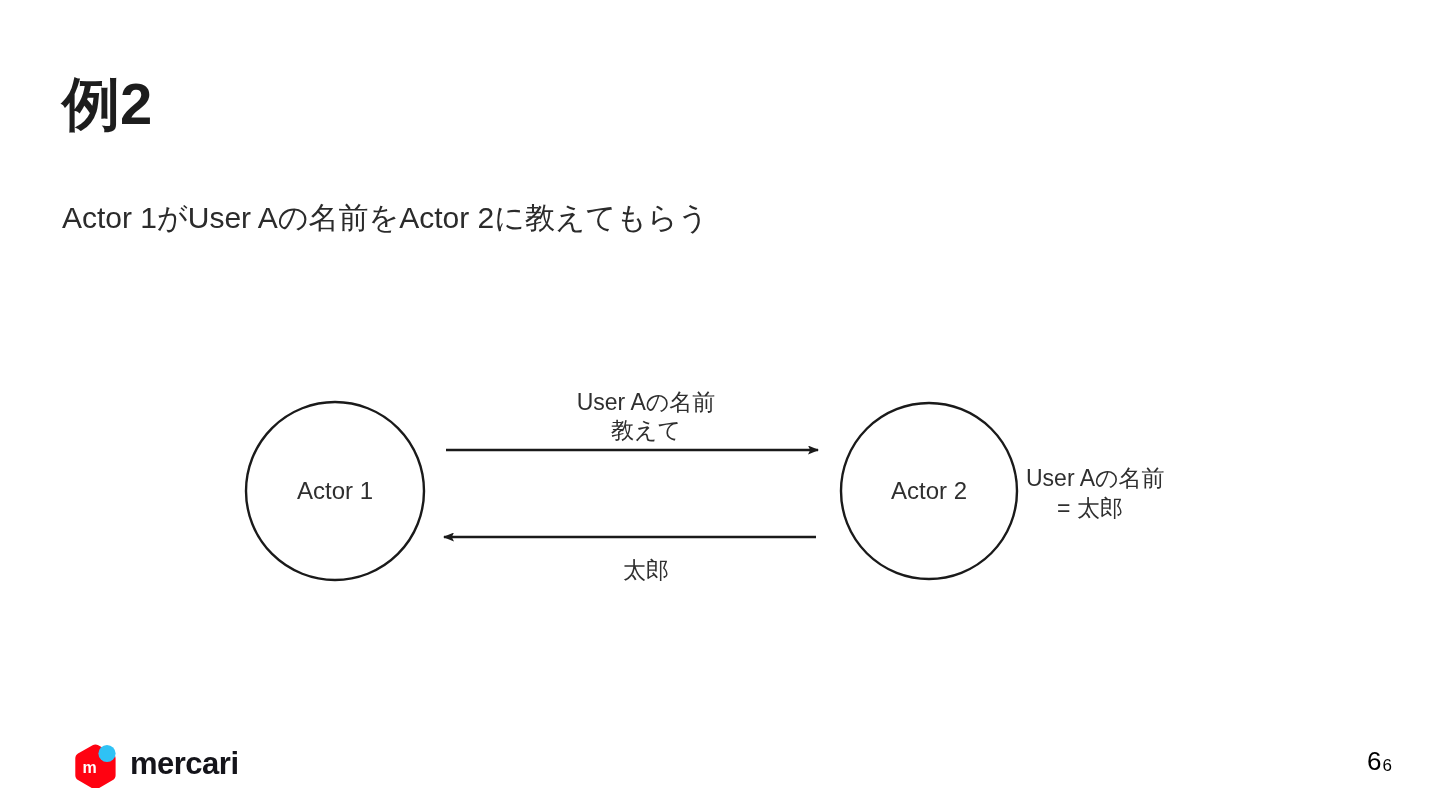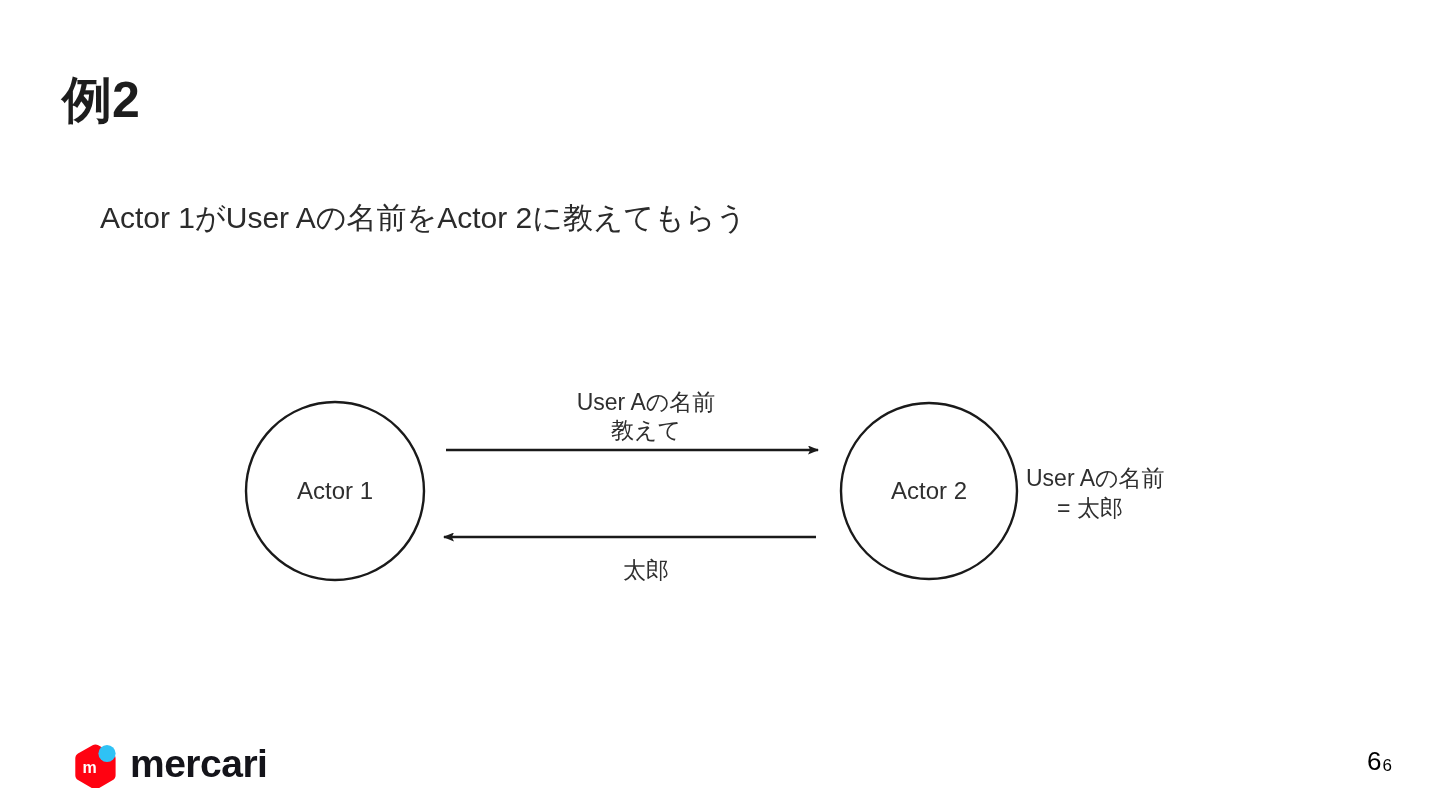--- a/index.html
+++ b/index.html
@@ -18,38 +18,37 @@
     height: 810px;
     background: #ffffff;
     overflow: hidden;
   }
 
   
   #slide-title {
     position: absolute;
     left: 62px;
     top: 74px;
-    font-size: 50px;
+    font-size: 58px;
     font-weight: 700;
     letter-spacing: 0px;
     line-height: 1.05;
     color: #1d1d1d;
     white-space: nowrap;
   }
 
   
   .body-line {
     position: absolute;
     left: 62px;
     font-size: 30px;
     font-weight: 400;
     color: #2b2b2b;
     white-space: nowrap;
     line-height: 1.3;
-    margin-left: 38px;
   }
   #body-line-1 { top: 198px; }
   #body-line-2 { top: 277px; }
 
   #body-line-2 .arrow-prefix {
     font-size: 23px;
     vertical-align: 2px;
     margin-right: 9px;
     color: #2b2b2b;
   }
@@ -92,21 +91,21 @@
     display: flex;
     align-items: center;
     gap: 10px;
   }
   #logo-mark {
     position: relative;
     width: 46px;
     height: 48px;
   }
   #logo-wordmark {
-    font-size: 39px;
+    font-size: 31px;
     font-weight: 600;
     letter-spacing: -0.5px;
     color: #14141a;
     line-height: 1;
     padding-bottom: 2px;
   }
 
   #page-number {
     position: absolute;
     right: 48px;

